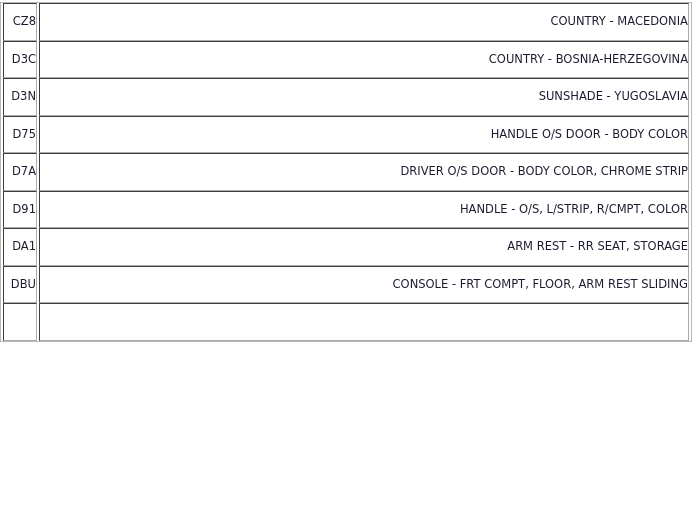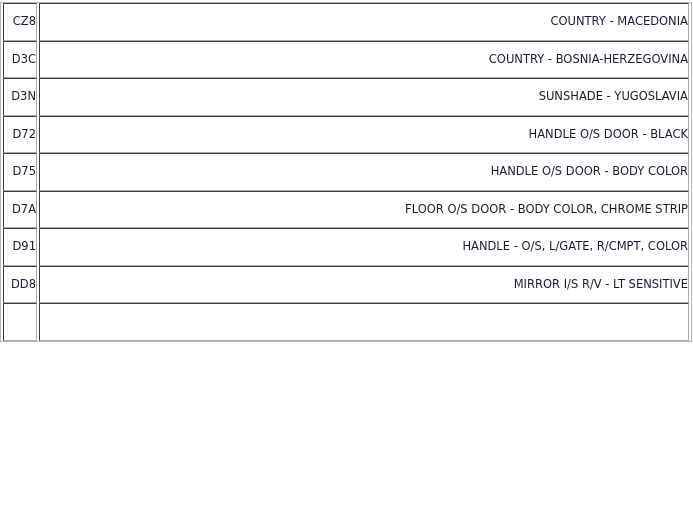--- a/index.html
+++ b/index.html
@@ -60,37 +60,37 @@
       </tr>
       <tr>
         <td class="code">D3C</td>
         <td class="desc">COUNTRY - BOSNIA-HERZEGOVINA</td>
       </tr>
       <tr>
         <td class="code">D3N</td>
         <td class="desc">SUNSHADE - YUGOSLAVIA</td>
       </tr>
       <tr>
-        <td class="code">D72</td>
-        <td class="desc">HANDLE O/S DOOR - BLACK</td>
-      </tr>
-      <tr>
         <td class="code">D75</td>
         <td class="desc">HANDLE O/S DOOR - BODY COLOR</td>
       </tr>
       <tr>
         <td class="code">D7A</td>
-        <td class="desc">FLOOR O/S DOOR - BODY COLOR, CHROME STRIP</td>
+        <td class="desc">DRIVER O/S DOOR - BODY COLOR, CHROME STRIP</td>
       </tr>
       <tr>
         <td class="code">D91</td>
-        <td class="desc">HANDLE - O/S, L/GATE, R/CMPT, COLOR</td>
+        <td class="desc">HANDLE - O/S, L/STRIP, R/CMPT, COLOR</td>
       </tr>
       <tr>
-        <td class="code">DD8</td>
-        <td class="desc">MIRROR I/S R/V - LT SENSITIVE</td>
+        <td class="code">DA1</td>
+        <td class="desc">ARM REST - RR SEAT, STORAGE</td>
+      </tr>
+      <tr>
+        <td class="code">DBU</td>
+        <td class="desc">CONSOLE - FRT COMPT, FLOOR, ARM REST SLIDING</td>
       </tr>
       <tr class="partial">
         <td class="code"></td>
         <td class="desc"></td>
       </tr>
     </tbody>
 </table>
 
 </body></html>

